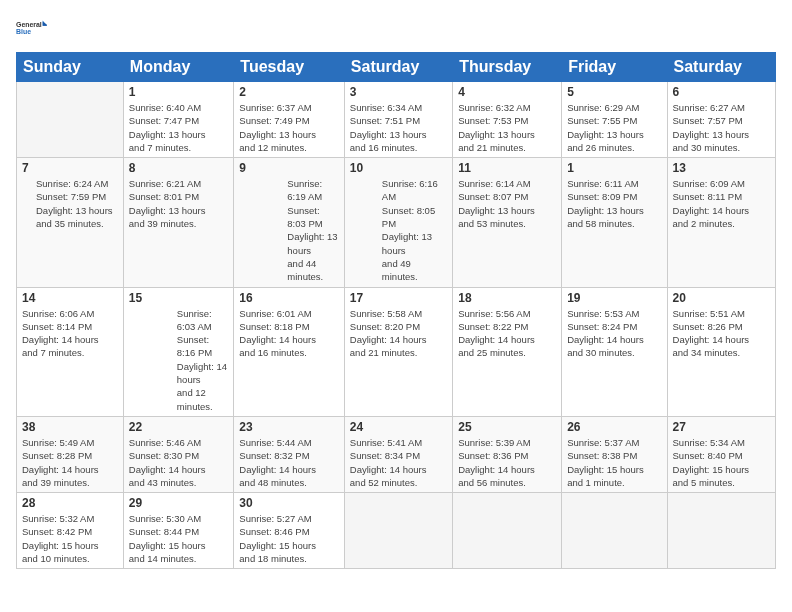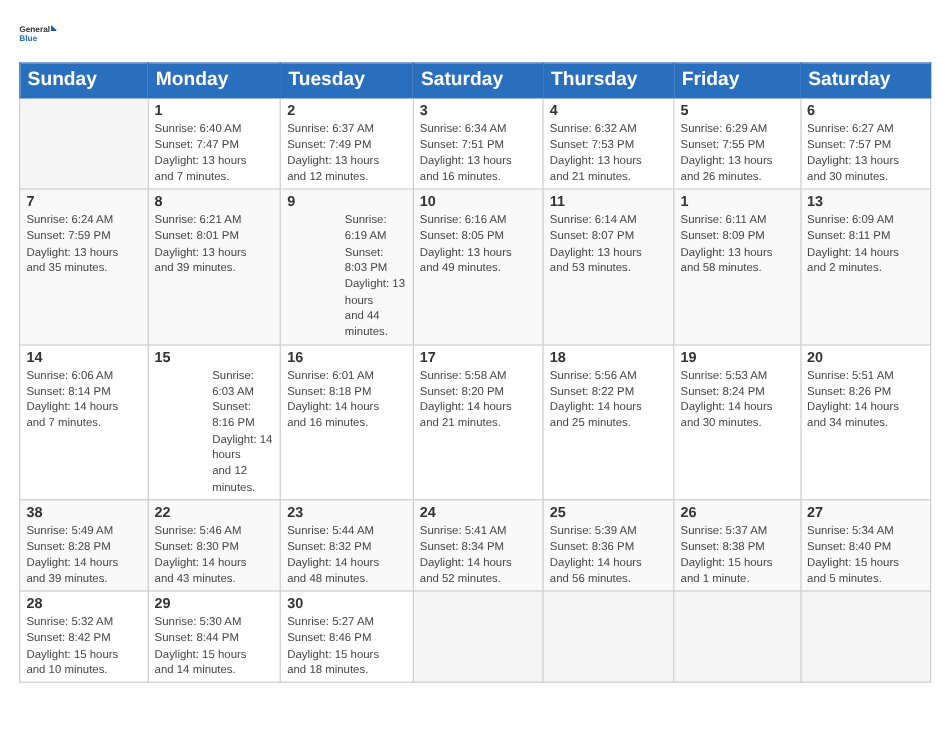--- a/index.html
+++ b/index.html
@@ -153,42 +153,42 @@
             <span class="day-number">6</span>
             <div class="day-info" style="white-space: pre-line;">Sunrise: 6:27 AM
 Sunset: 7:57 PM
 Daylight: 13 hours
 and 30 minutes.</div>
           </td>
         </tr>
         <tr>
           <td>
             <span class="day-number">7</span>
-            <div class="day-info" style="white-space: pre-line;">Sunrise: 6:24 AM
+            <div class="day-info" style="white-space: pre-line; margin-left: 14px;">Sunrise: 6:24 AM
 Sunset: 7:59 PM
 Daylight: 13 hours
 and 35 minutes.</div>
           </td>
           <td>
             <span class="day-number">8</span>
             <div class="day-info" style="white-space: pre-line;">Sunrise: 6:21 AM
 Sunset: 8:01 PM
 Daylight: 13 hours
 and 39 minutes.</div>
           </td>
           <td>
             <span class="day-number">9</span>
             <div class="day-info" style="white-space: pre-line; margin-left: 48px;">Sunrise: 6:19 AM
 Sunset: 8:03 PM
 Daylight: 13 hours
 and 44 minutes.</div>
           </td>
           <td>
             <span class="day-number">10</span>
-            <div class="day-info" style="white-space: pre-line;">Sunrise: 6:16 AM
+            <div class="day-info" style="white-space: pre-line; margin-left: 32px;">Sunrise: 6:16 AM
 Sunset: 8:05 PM
 Daylight: 13 hours
 and 49 minutes.</div>
           </td>
           <td>
             <span class="day-number">11</span>
             <div class="day-info" style="white-space: pre-line;">Sunrise: 6:14 AM
 Sunset: 8:07 PM
 Daylight: 13 hours
 and 53 minutes.</div>

